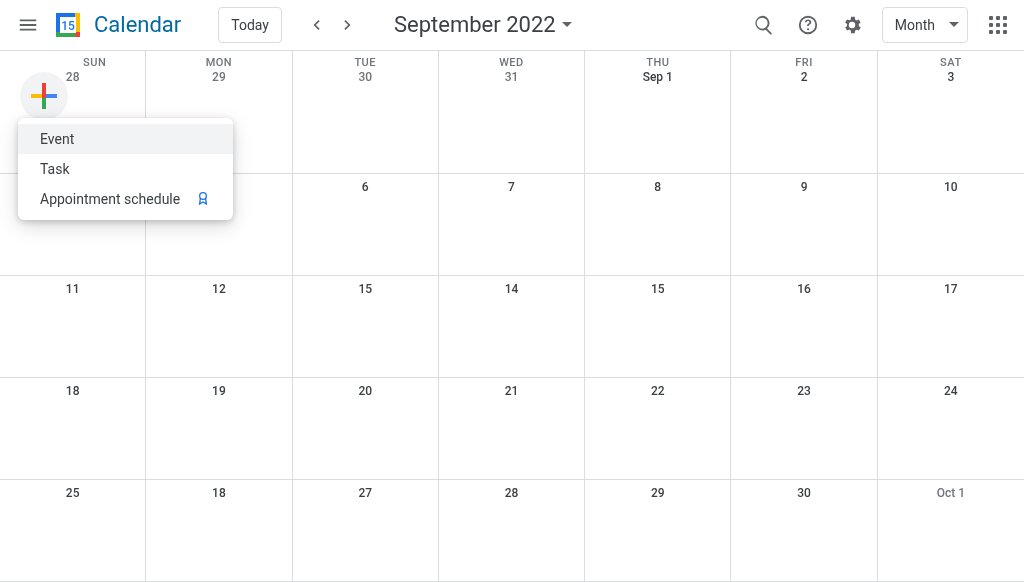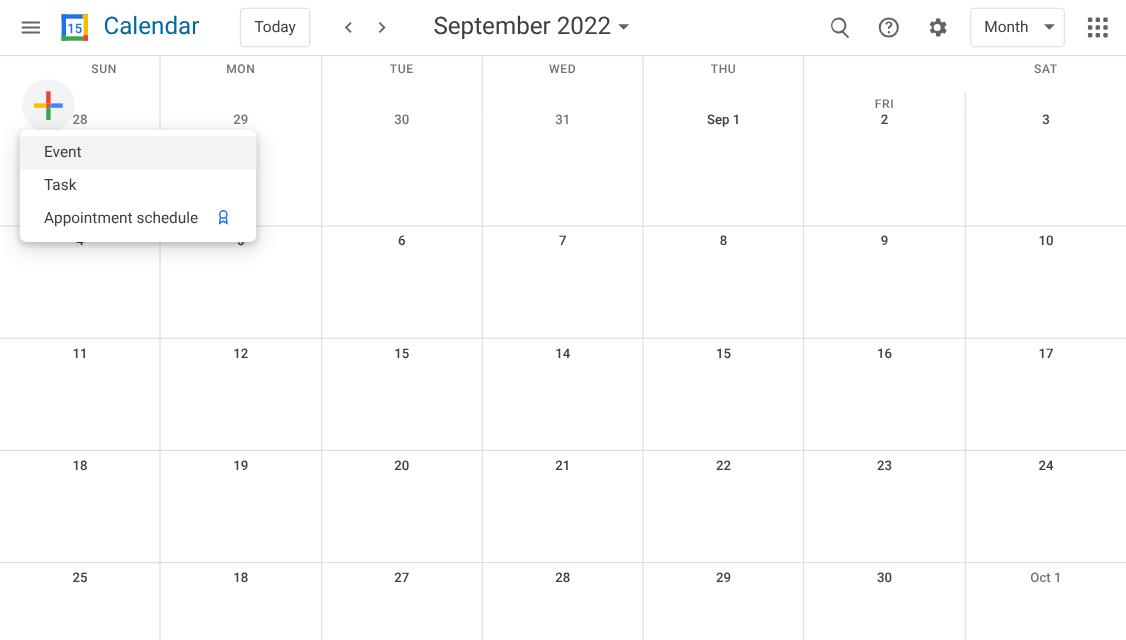--- a/index.html
+++ b/index.html
@@ -136,21 +136,21 @@
   </div>
 </div>
 
 <div class="calendar">
   <div class="dow-row" id="dow-row">
       <div class="cell" style="border-bottom: none; margin-left: 44px;"><span class="dow">SUN</span></div>
       <div class="cell" style="border-bottom: none;"><span class="dow">MON</span></div>
       <div class="cell" style="border-bottom: none;"><span class="dow">TUE</span></div>
       <div class="cell" style="border-bottom: none;"><span class="dow">WED</span></div>
       <div class="cell" style="border-bottom: none;"><span class="dow">THU</span></div>
-      <div class="cell" style="border-bottom: none; margin-top: 32px;"><span class="dow">FRI</span></div>
+      <div class="cell" style="border-bottom: none;"><span class="dow">FRI</span></div>
       <div class="cell" style="border-bottom: none;"><span class="dow">SAT</span></div>
     </div>
   <div id="weeks">
       <div class="week">
         <div class="cell">
           <span class="date-num muted">28</span>
         </div>
         <div class="cell">
           <span class="date-num muted">29</span>
         </div>

